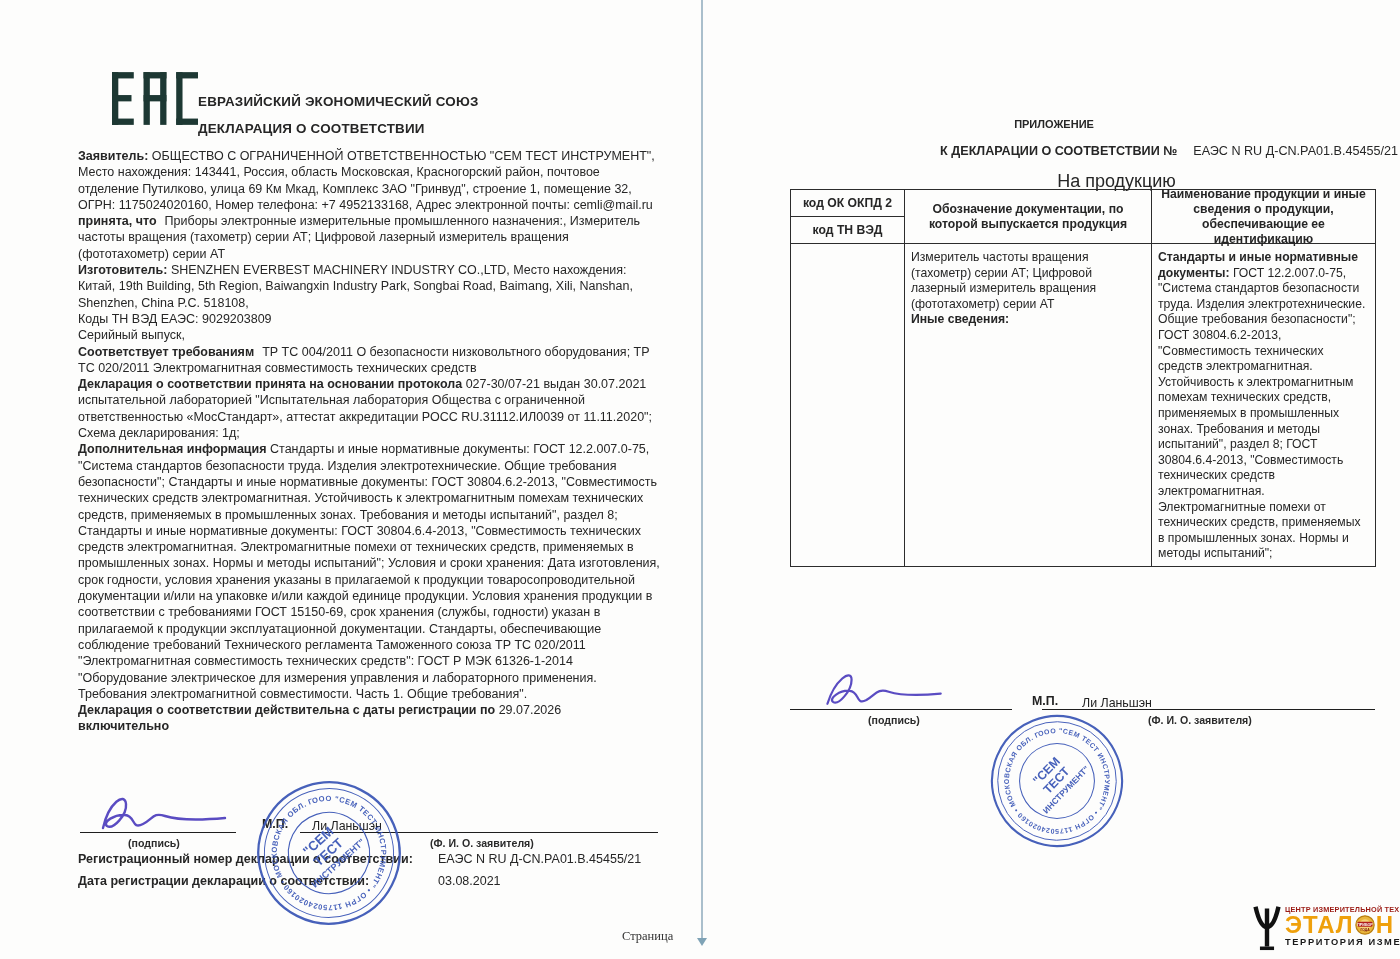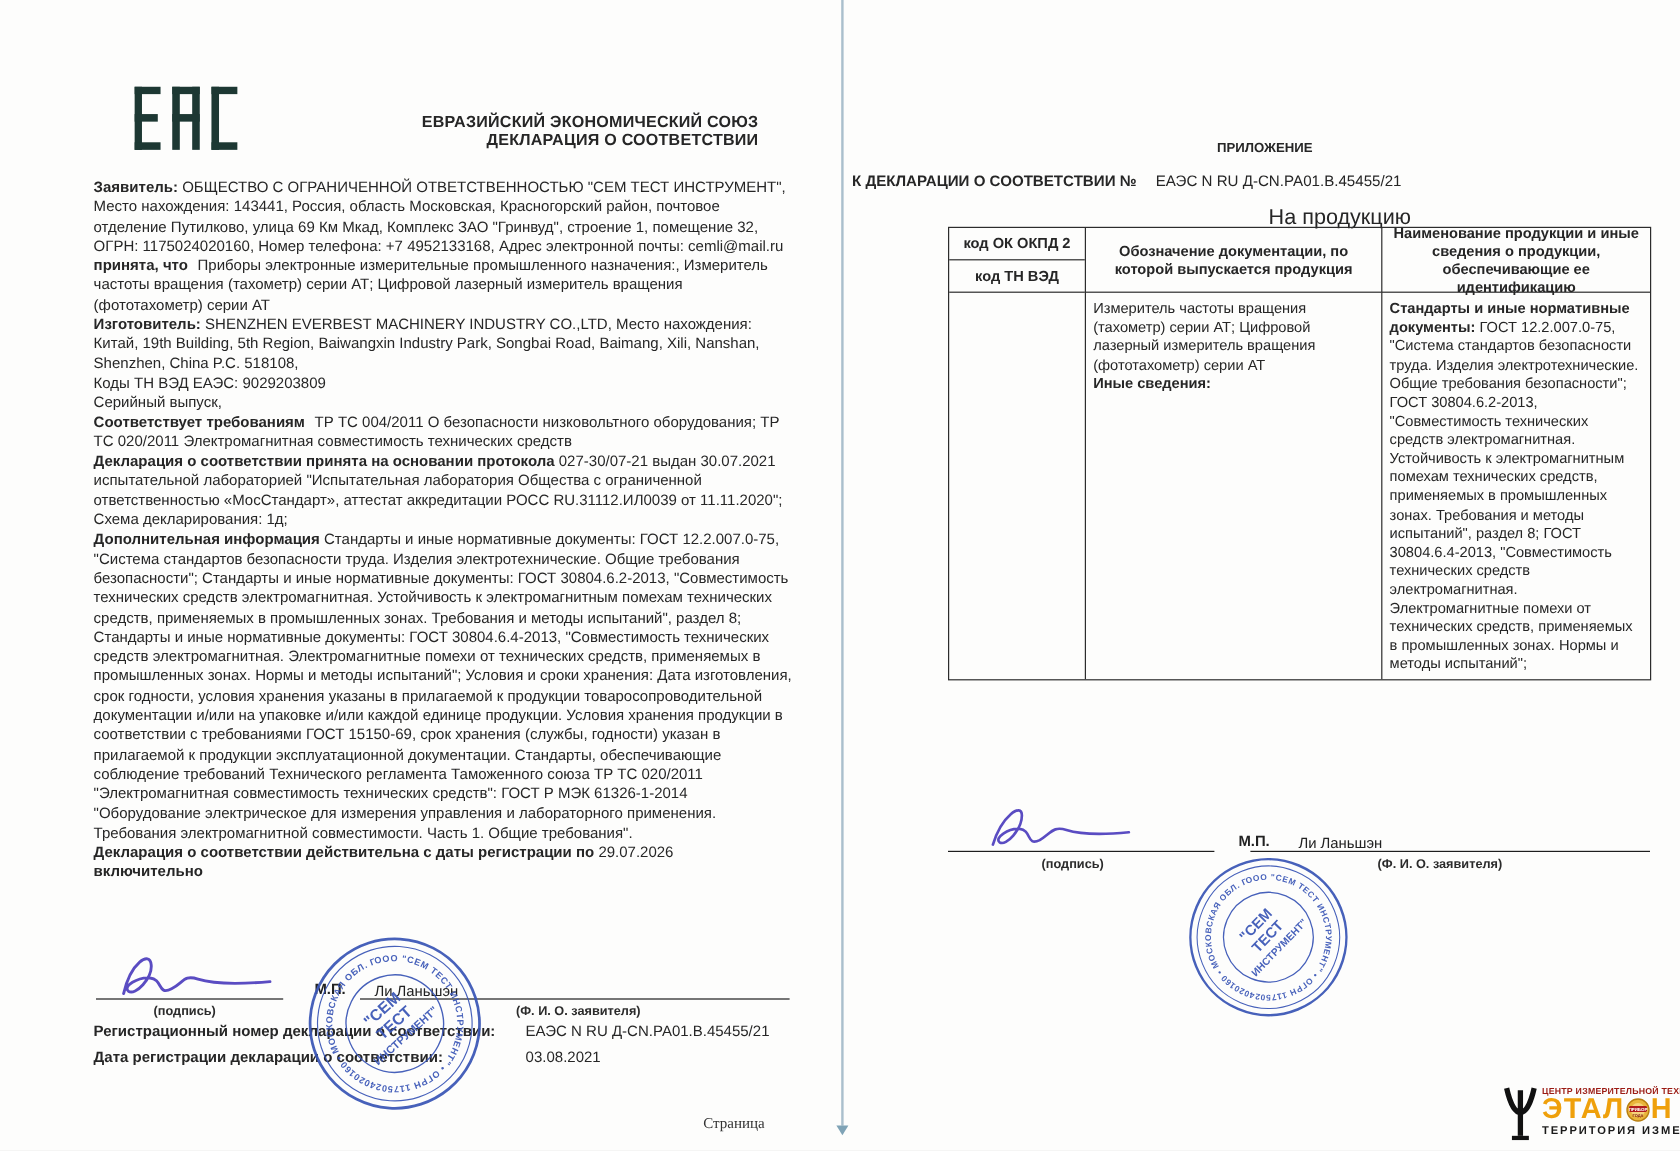--- a/index.html
+++ b/index.html
@@ -8,42 +8,42 @@
     position:relative; width:1400px; height:959px; background:#fdfdfc;
     font-family:"Liberation Sans", sans-serif; color:#262626; overflow:hidden;
   }
   
   .divider { position:absolute; left:701px; top:0; width:2px; height:938px; background:#aabfcc; }
   .divider-arrow { position:absolute; left:697px; top:938px; width:0; height:0;
     border-left:5px solid transparent; border-right:5px solid transparent; border-top:8px solid #7fa3b6; }
   
   .lp-header { position:absolute; left:78px; top:72px; width:584px; display:flex; align-items:flex-start; }
   .eac-logo { margin-left:34px; width:86px; flex:none; }
-  .lp-titles { flex:1; text-align:right; padding-right:30px; padding-top:22px; }
+  .lp-titles { flex:1; text-align:left; padding-right:30px; padding-top:22px; }
   .lp-titles .t1, .lp-titles .t2 { font-weight:bold; font-size:13.4px; letter-spacing:.2px; }
-  .lp-titles .t2 { }
+  .lp-titles .t2 { margin-top:12px; }
   .lp-flow { position:absolute; left:78px; top:148px; width:585px; font-size:12.5px; line-height:16.3px; }
   .lp-flow p { margin:0; }
   .lbl { font-weight:bold; }
   .gap-after { margin-right:8px; }
   .mt16 { margin-top:16px; } .mt12 { margin-top:12px; } .mt6 { margin-top:6px; } .mt14 { margin-top:14px; } .mt4 { margin-top:4px; }
   .valid-para { font-weight:bold; }
   .valid-para .val { font-weight:normal; }
   
   .sig-line { position:absolute; height:0; border-top:1.4px solid #1e1e1e; }
   .small-cap { position:absolute; font-size:10.6px; font-weight:bold; color:#2b2b2b; }
   .mp-label, .fio-name { position:absolute; font-size:12.4px; font-weight:bold; color:#222; }
   .fio-name { font-weight:normal; }
   .reg-row { position:absolute; left:78px; width:585px; font-size:12.5px; }
   .reg-row .lab { font-weight:bold; }
   .reg-row .val { position:absolute; left:360px; top:0; font-weight:normal; white-space:nowrap; }
-  .footer-page { position:absolute; left:586px; top:929px; font-family:"Liberation Serif", serif; font-size:12.5px; color:#333; }
+  .footer-page { position:absolute; left:622px; top:929px; font-family:"Liberation Serif", serif; font-size:12.5px; color:#333; }
   
   .rp-title { position:absolute; left:710px; top:118px; width:688px; text-align:center; font-weight:bold; font-size:11px; }
-  .rp-sub { position:absolute; left:710px; top:144px; width:688px; text-align:left; font-size:12.6px; }
+  .rp-sub { position:absolute; left:710px; top:144px; width:688px; text-align:right; font-size:12.6px; }
   .rp-sub .lab { font-weight:bold; margin-right:16px; }
   .rp-onprod { position:absolute; left:824px; top:171px; width:585px; text-align:center; font-size:18px; }
   .tbl { position:absolute; left:790px; top:189px; width:586px; border:1.6px solid #2c2c2c;
          display:grid; grid-template-columns:113px 247px 1fr; grid-template-rows:54px 322px; font-size:12.2px; }
   .tbl .cell { border-left:1.2px solid #2c2c2c; padding:4px 6px; }
   .tbl .cell.first { border-left:none; }
   .tbl .hrow { border-bottom:1.2px solid #2c2c2c; font-weight:bold; }
   .hdr-split { display:flex; flex-direction:column; padding:0 !important; }
   .hdr-split > div { flex:1; display:flex; align-items:center; justify-content:center; }
   .hdr-split > div:first-child { border-bottom:1.2px solid #2c2c2c; }

